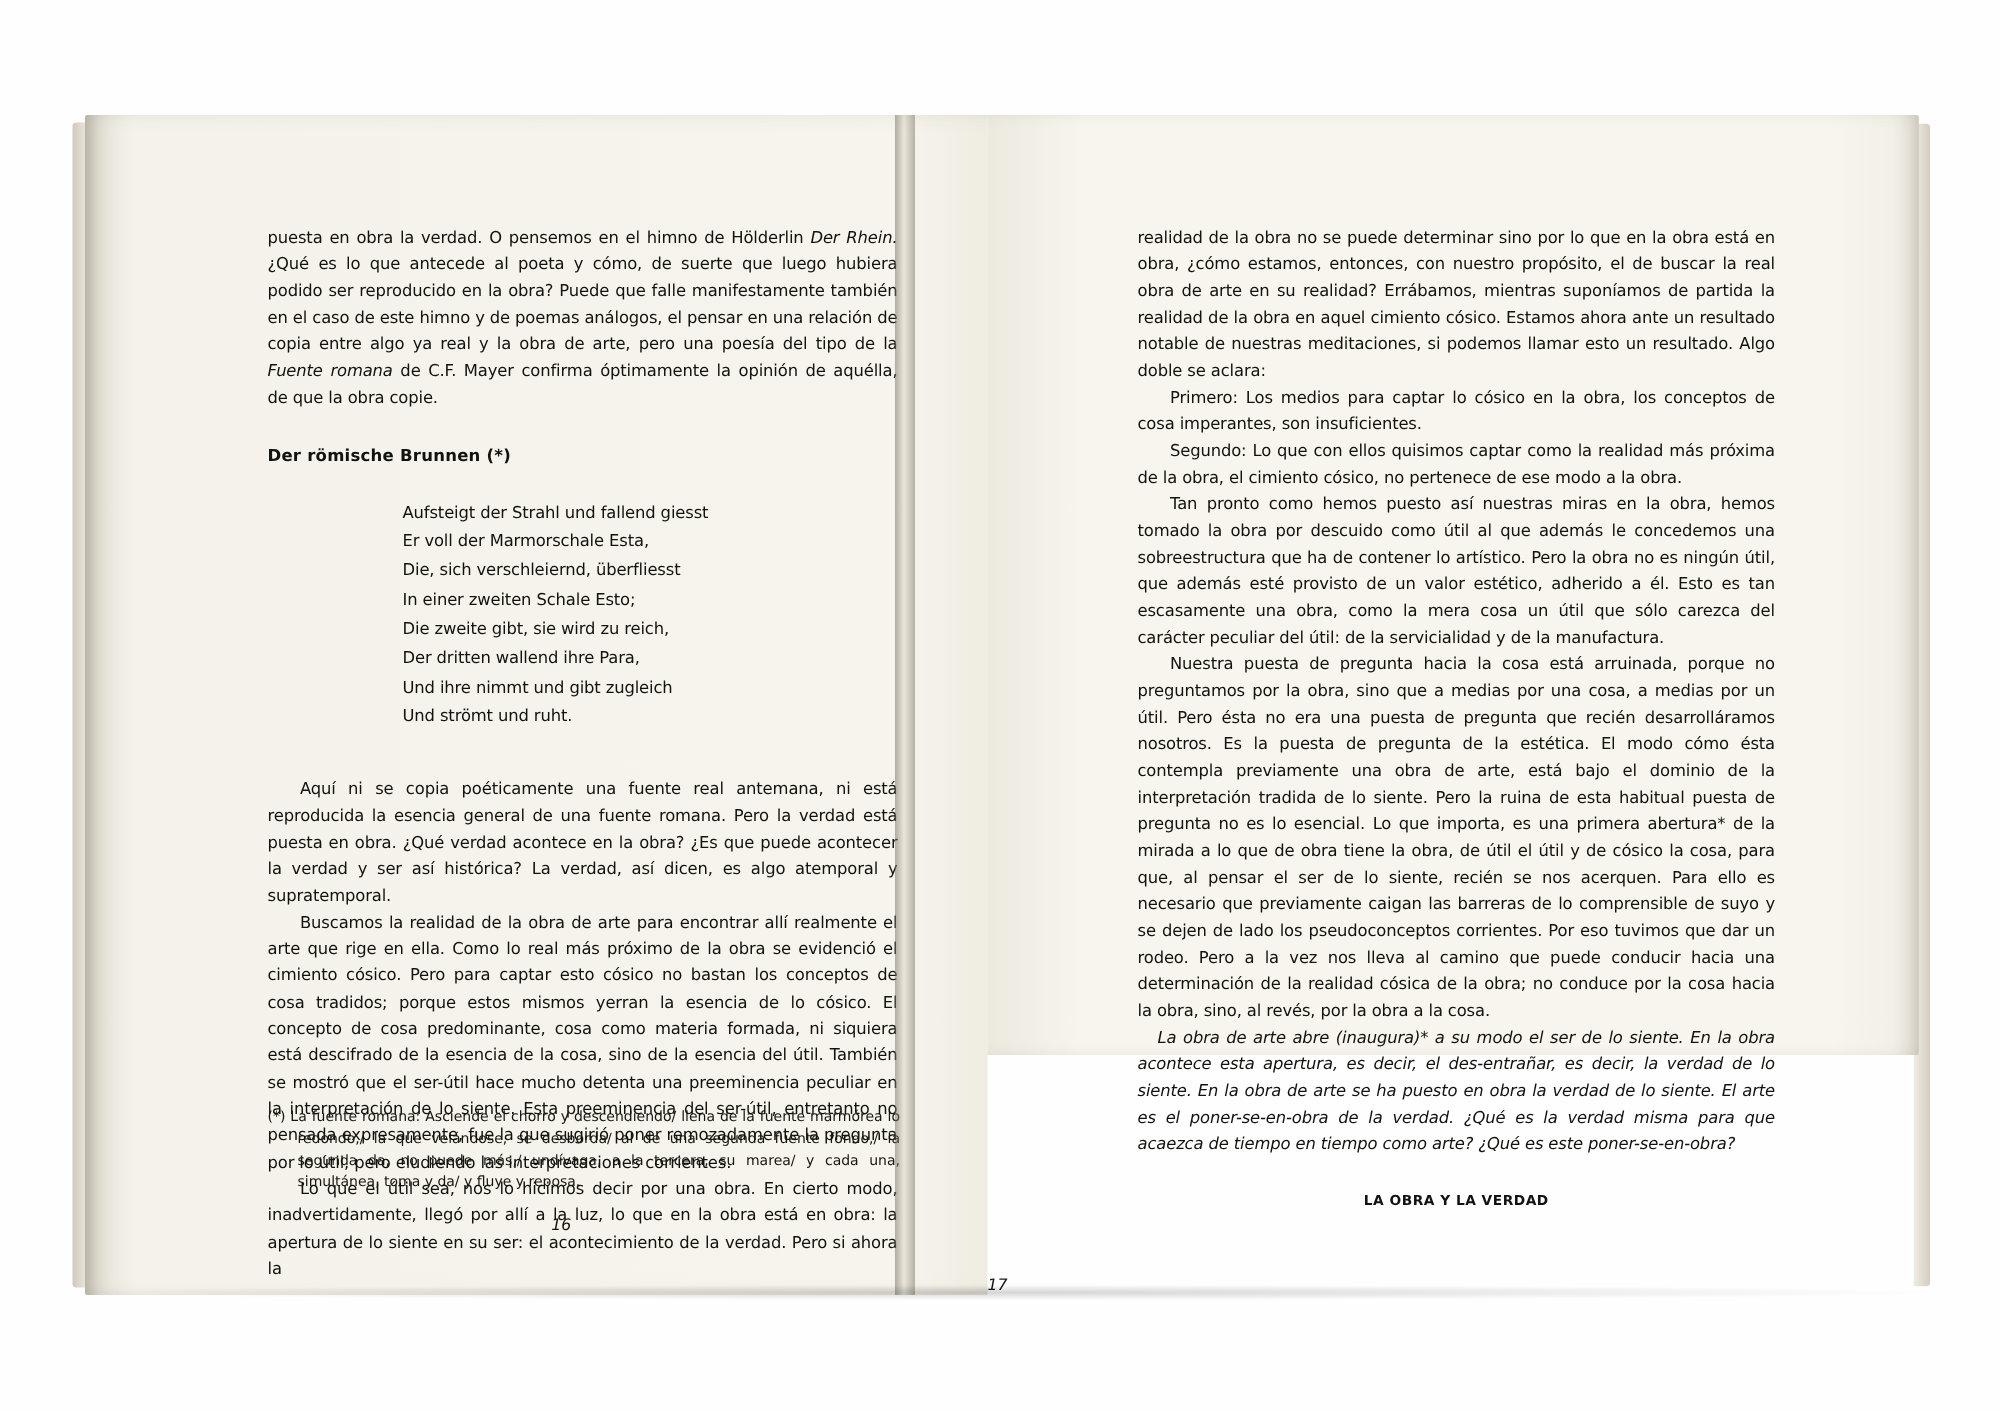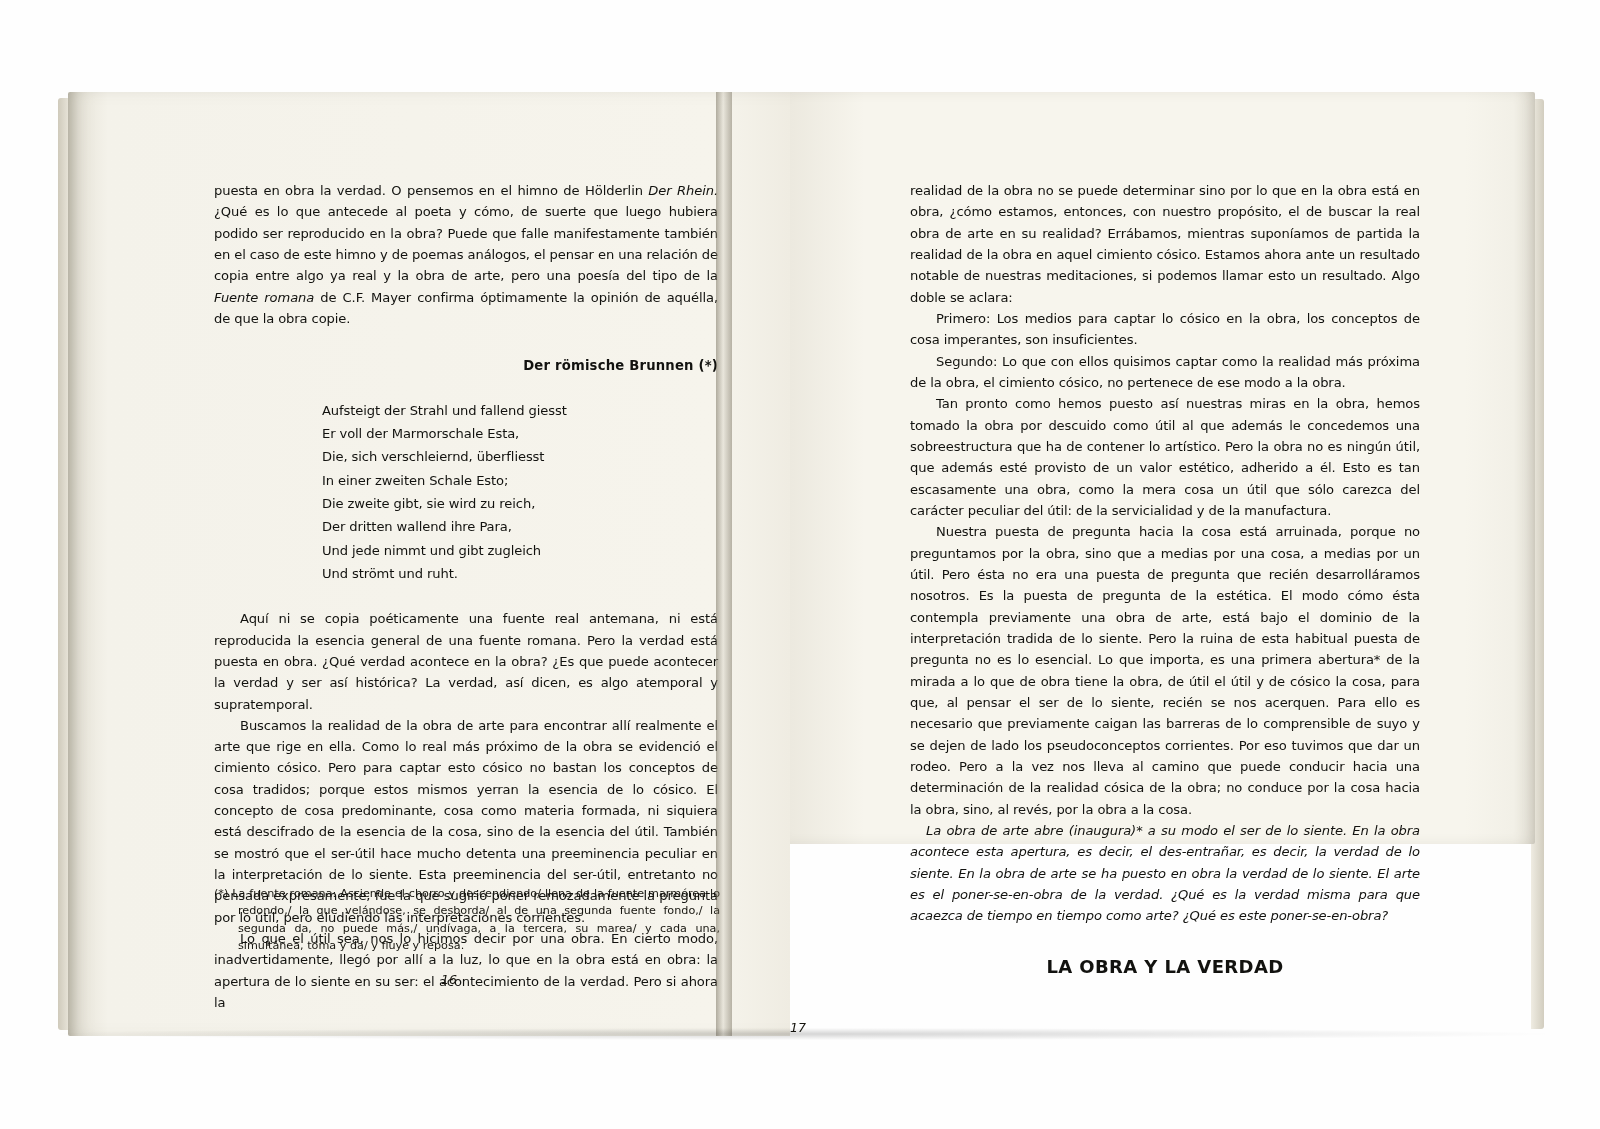--- a/index.html
+++ b/index.html
@@ -110,28 +110,28 @@
     margin: 0;
   }
   p.ind {
     text-indent: 26px;
   }
   p.ind-small {
     text-indent: 16px;
     font-style: italic;
   }
   .poem-title {
-    text-align: right;
+    text-align: left;
     font-weight: bold;
     margin: 26px 0 22px 0;
     font-size: 13.2px;
     letter-spacing: 0.2px;
   }
   .poem {
-    margin: 0 0 23px 0;
+    margin: 0 0 36px 0;
     padding-left: 108px;
     line-height: 1.78;
     font-size: 13.1px;
   }
   .poem div { white-space: nowrap; }
   .footnote {
     position: absolute;
     left: 146px;
     top: 793px;
     width: 506px;
@@ -161,21 +161,21 @@
   .folio-right {
     left: 0;
     width: 745px;
     top: 928px;
     padding-right: 10px;
     box-sizing: border-box;
   }
   .section-heading {
     text-align: center;
     font-weight: bold;
-    font-size: 18px;
+    font-size: 11px;
     letter-spacing: 0.4px;
     margin: 26px 0 20px 0;
   }
   i { font-style: italic; }
 </style>
 </head>
 <body>
 
 <div class="book">
 
@@ -192,21 +192,21 @@
 
         <div class="poem-title">Der römische Brunnen (*)</div>
 
         <div class="poem">
           <div>Aufsteigt der Strahl und fallend giesst</div>
           <div>Er voll der Marmorschale Esta,</div>
           <div>Die, sich verschleiernd, überfliesst</div>
           <div>In einer zweiten Schale Esto;</div>
           <div>Die zweite gibt, sie wird zu reich,</div>
           <div>Der dritten wallend ihre Para,</div>
-          <div>Und jede nimmt und gibt zugleich</div>
+          <div>Und ihre nimmt und gibt zugleich</div>
           <div>Und strömt und ruht.</div>
         </div>
 
         <p class="ind">Aquí ni se copia poéticamente una fuente real antemana, ni está reproducida la esencia general de una fuente romana. Pero la verdad está puesta en obra. ¿Qué verdad acontece en la obra? ¿Es que puede acontecer la verdad y ser así histórica?    La verdad, así dicen, es algo atemporal y supratemporal.</p>
         <p class="ind">Buscamos la realidad de la obra de arte para encontrar allí realmente el arte que rige en ella. Como lo real más próximo de la obra se evidenció el cimiento cósico. Pero para captar esto cósico no bastan los conceptos de cosa tradidos; porque estos mismos yerran la esencia de lo cósico. El concepto de cosa predominante, cosa como materia formada, ni siquiera está descifrado de la esencia de la cosa, sino de  la esencia del útil. También se mostró que el ser-útil hace mucho detenta una preeminencia peculiar en la interpretación de lo siente. Esta preeminencia del ser-útil, entretanto no pensada expresamente, fue  la que sugirió poner remozadamente la pregunta por lo útil, pero eludiendo las interpretaciones corrientes.</p>
         <p class="ind">Lo que el útil sea, nos lo hicimos decir por una obra. En cierto modo, inadvertidamente, llegó por allí a la luz, lo que en la obra está en obra: la apertura de lo siente en su ser: el acontecimiento de la verdad. Pero si ahora la</p>
       </div>
 
       <div class="footnote">
         <div class="hang">(*) La fuente romana: Asciende el chorro y descendiendo/ llena de la fuente marmórea lo redondo,/ la que velándose, se desborda/ al de una segunda fuente fondo,/ la segunda da, no puede más,/ undívaga, a la tercera, su marea/ y cada una, simultánea, toma y da/ y fluye y reposa.</div>

